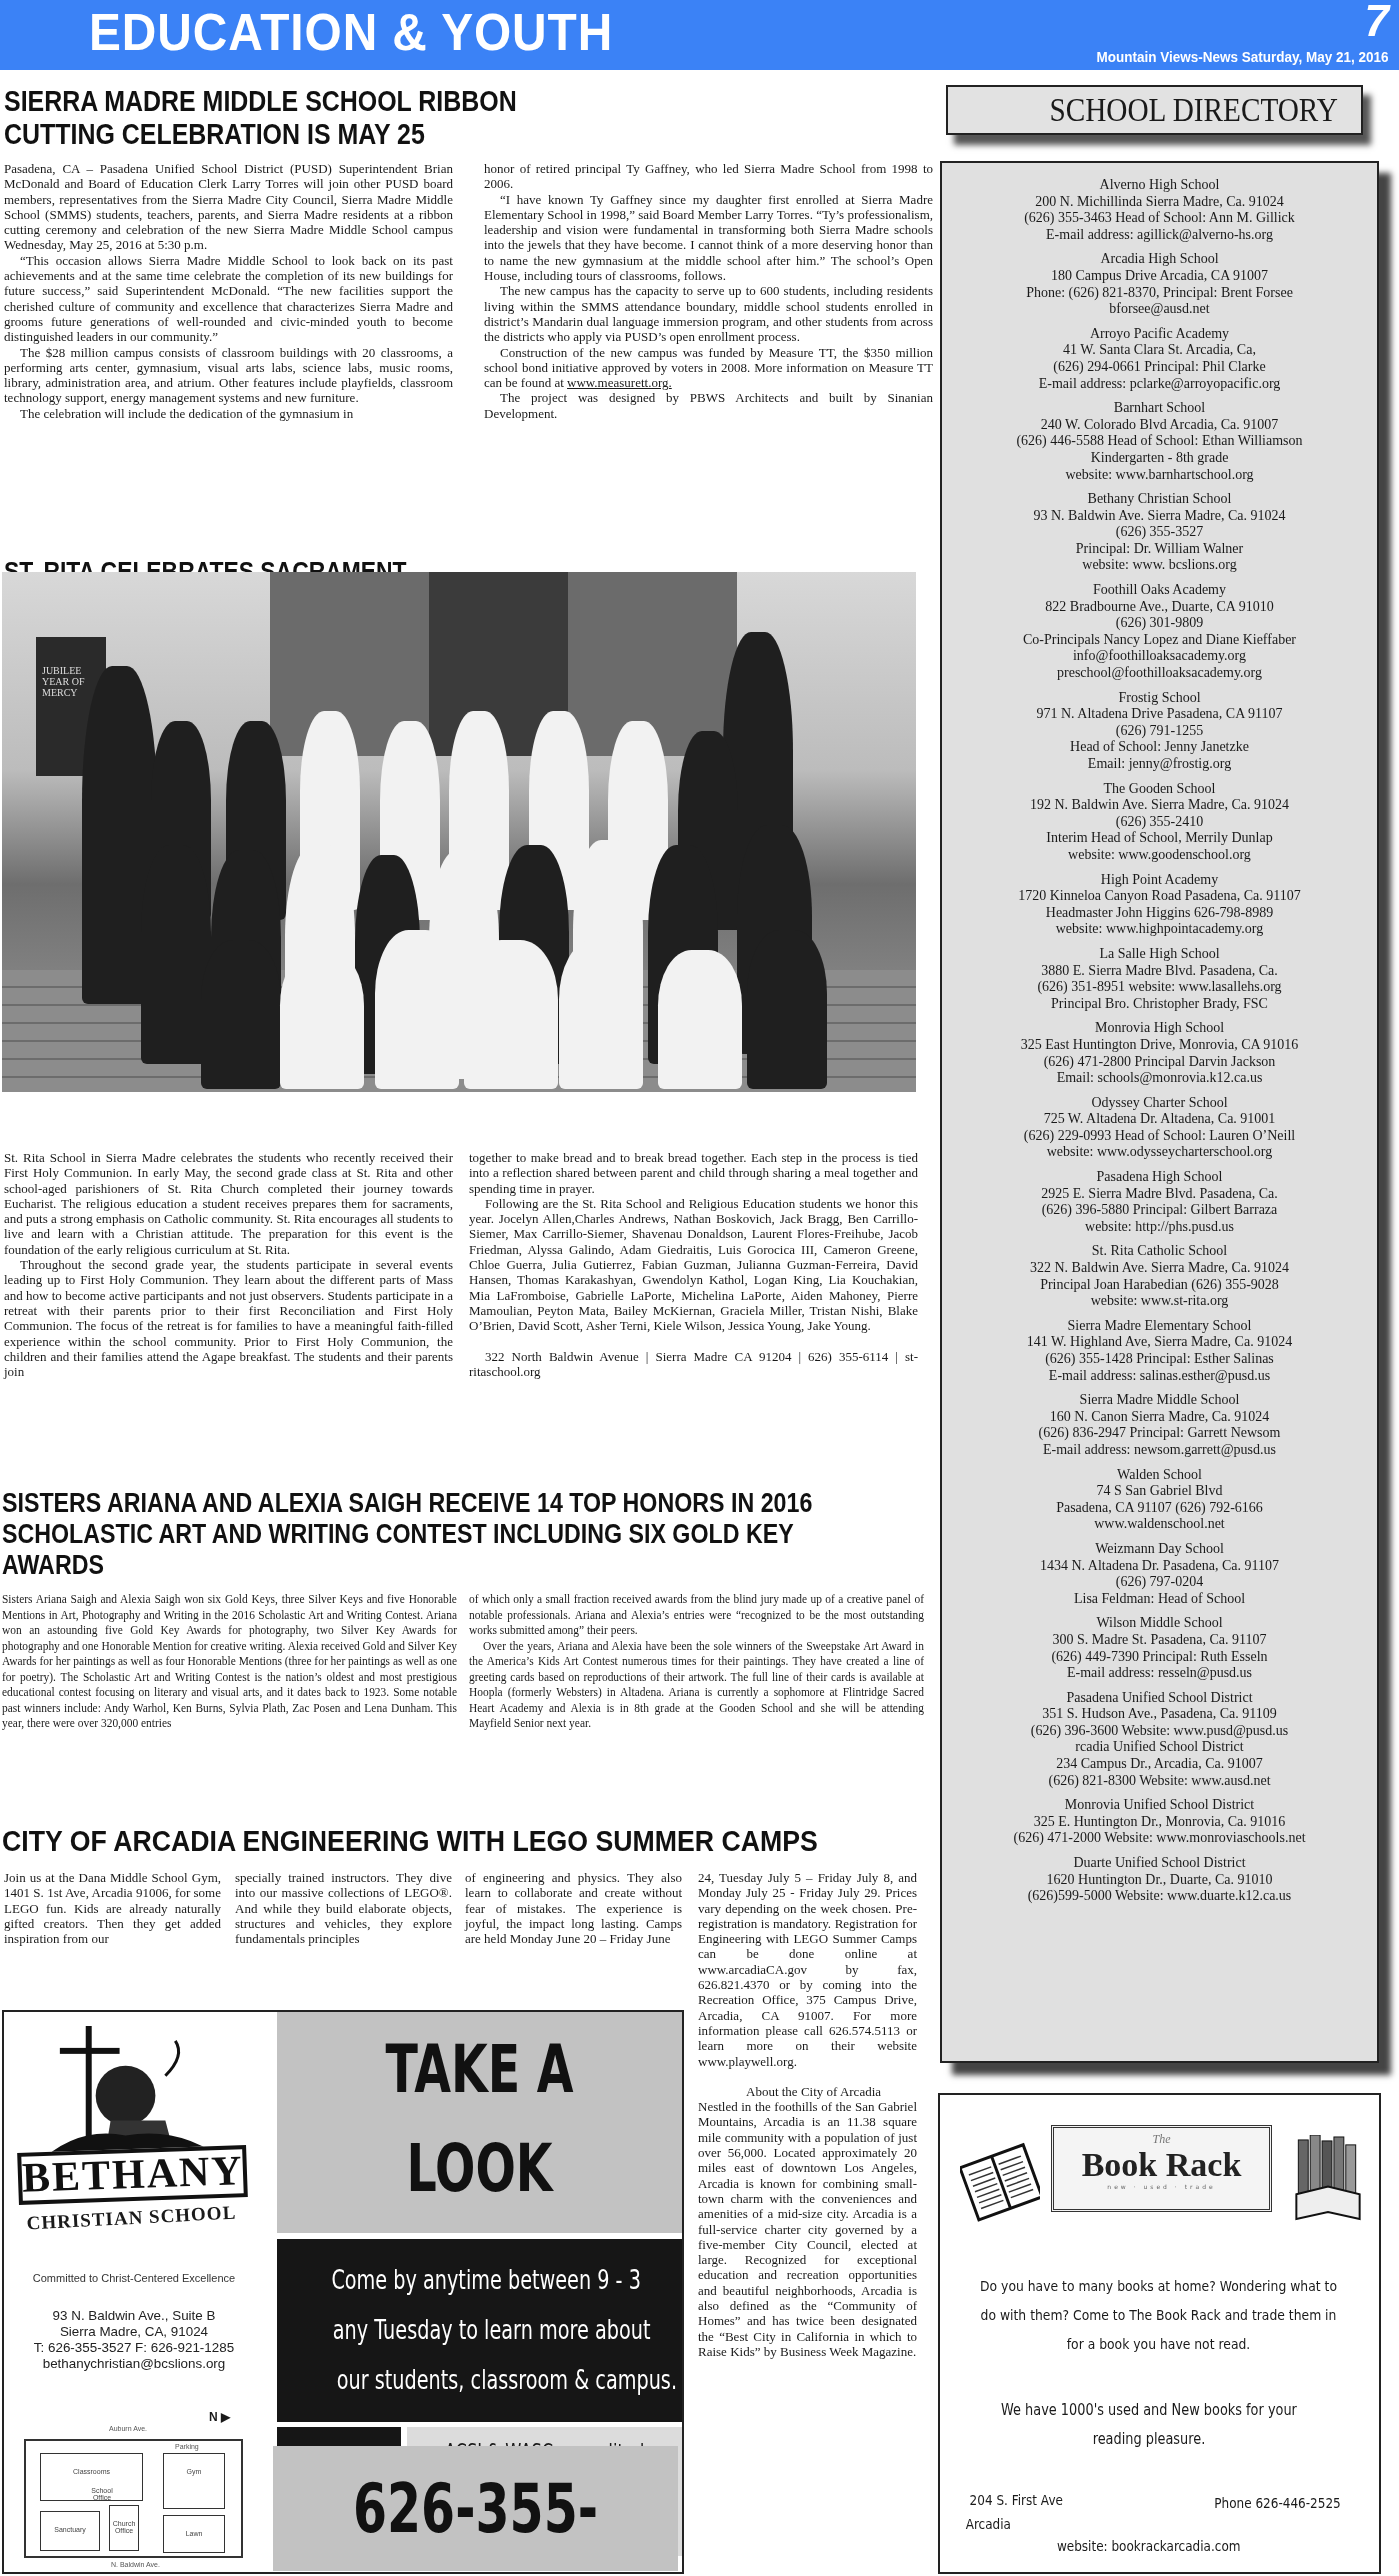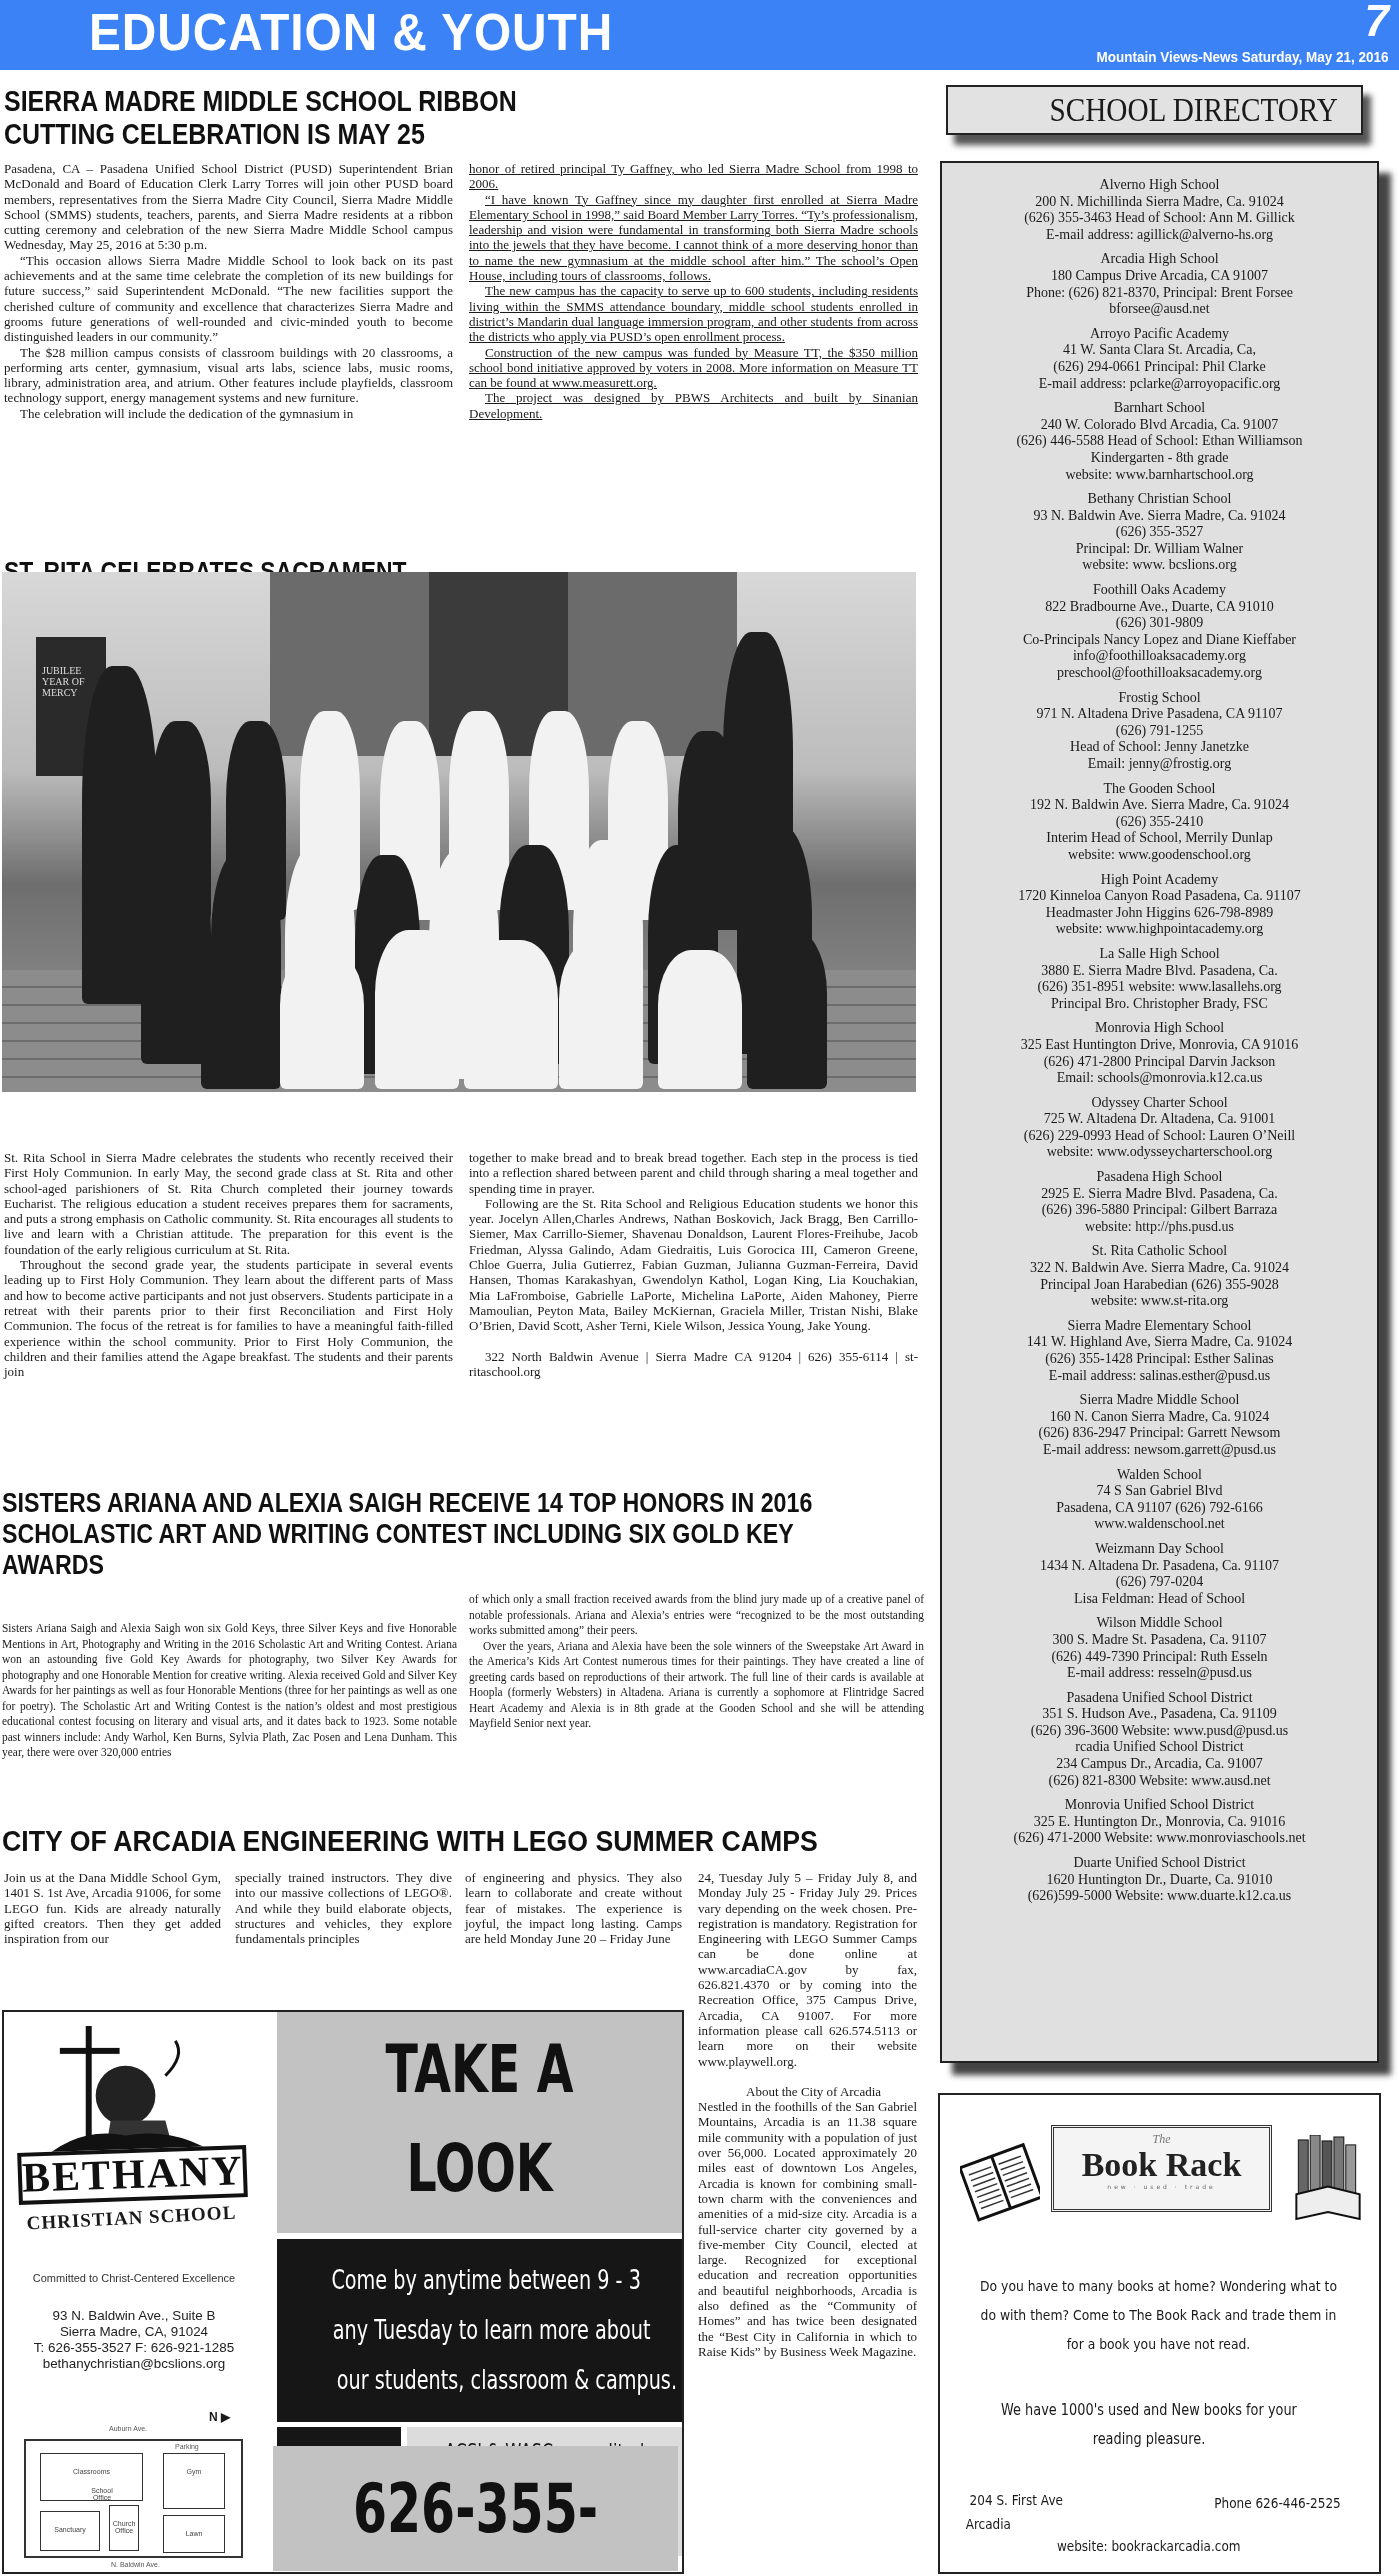--- a/index.html
+++ b/index.html
@@ -87,21 +87,21 @@
 <div class="headline h1">
   <div>SIERRA MADRE MIDDLE SCHOOL RIBBON</div>
   <div>CUTTING CELEBRATION IS MAY 25</div>
 </div>
 <div class="col" style="left:4px; top:161px; width:449px;">
   <p class="noindent">Pasadena, CA – Pasadena Unified School District (PUSD) Superintendent Brian McDonald and Board of Education Clerk Larry Torres will join other PUSD board members, representatives from the Sierra Madre City Council, Sierra Madre Middle School (SMMS) students, teachers, parents, and Sierra Madre residents at a ribbon cutting ceremony and celebration of the new Sierra Madre Middle School campus Wednesday, May 25, 2016 at 5:30 p.m.</p>
   <p>“This occasion allows Sierra Madre Middle School to look back on its past achievements and at the same time celebrate the completion of its new buildings for future success,” said Superintendent McDonald. “The new facilities support the cherished culture of community and excellence that characterizes Sierra Madre and grooms future generations of well-rounded and civic-minded youth to become distinguished leaders in our community.”</p>
   <p>The $28 million campus consists of classroom buildings with 20 classrooms, a performing arts center, gymnasium, visual arts labs, science labs, music rooms, library, administration area, and atrium. Other features include playfields, classroom technology support, energy management systems and new furniture.</p>
   <p>The celebration will include the dedication of the gymnasium in</p>
 </div>
-<div class="col" style="left:469px; top:161px; width:449px;text-decoration:underline;">
+<div class="col" style="left:484px; top:161px; width:449px;">
   <p class="noindent">honor of retired principal Ty Gaffney, who led Sierra Madre School from 1998 to 2006.</p>
   <p>“I have known Ty Gaffney since my daughter first enrolled at Sierra Madre Elementary School in 1998,” said Board Member Larry Torres. “Ty’s professionalism, leadership and vision were fundamental in transforming both Sierra Madre schools into the jewels that they have become. I cannot think of a more deserving honor than to name the new gymnasium at the middle school after him.” The school’s Open House, including tours of classrooms, follows.</p>
   <p>The new campus has the capacity to serve up to 600 students, including residents living within the SMMS attendance boundary, middle school students enrolled in district’s Mandarin dual language immersion program, and other students from across the districts who apply via PUSD’s open enrollment process.</p>
   <p><span>Construction of the new campus was funded by Measure TT, the $350 million school bond initiative approved by voters in 2008. More information on Measure TT can be found at </span><u>www.measurett.org.</u></p>
   <p>The project was designed by PBWS Architects and built by Sinanian Development.</p>
 </div>
 
 <div class="headline h-rita">ST. RITA CELEBRATES SACRAMENT</div>
 <div class="photo">
   <div class="doors"></div>
@@ -138,21 +138,21 @@
   <p class="noindent">St. Rita School in Sierra Madre celebrates the students who recently received their First Holy Communion. In early May, the second grade class at St. Rita and other school-aged parishioners of St. Rita Church completed their journey towards Eucharist. The religious education a student receives prepares them for sacraments, and puts a strong emphasis on Catholic community. St. Rita encourages all students to live and learn with a Christian attitude. The preparation for this event is the foundation of the early religious curriculum at St. Rita.</p>
   <p>Throughout the second grade year, the students participate in several events leading up to First Holy Communion. They learn about the different parts of Mass and how to become active participants and not just observers. Students participate in a retreat with their parents prior to their first Reconciliation and First Holy Communion. The focus of the retreat is for families to have a meaningful faith-filled experience within the school community. Prior to First Holy Communion, the children and their families attend the Agape breakfast. The students and their parents join</p>
 </div>
 <div class="col" style="left:469px; top:1150px; width:449px;">
   <p class="noindent">together to make bread and to break bread together. Each step in the process is tied into a reflection shared between parent and child through sharing a meal together and spending time in prayer.</p>
   <p>Following are the St. Rita School and Religious Education students we honor this year. Jocelyn Allen,Charles Andrews, Nathan Boskovich, Jack Bragg, Ben Carrillo-Siemer, Max Carrillo-Siemer, Shavenau Donaldson, Laurent Flores-Freihube, Jacob Friedman, Alyssa Galindo, Adam Giedraitis, Luis Gorocica III, Cameron Greene, Chloe Guerra, Julia Gutierrez, Fabian Guzman, Julianna Guzman-Ferreira, David Hansen, Thomas Karakashyan, Gwendolyn Kathol, Logan King, Lia Kouchakian, Mia LaFromboise, Gabrielle LaPorte, Michelina LaPorte, Aiden Mahoney, Pierre Mamoulian, Peyton Mata, Bailey McKiernan, Graciela Miller, Tristan Nishi, Blake O’Brien, David Scott, Asher Terni, Kiele Wilson, Jessica Young, Jake Young.</p>
   <p style="margin-top:15px;">322 North Baldwin Avenue | Sierra Madre CA 91204 | 626) 355-6114 | st-ritaschool.org</p>
 </div>
 
 <div class="headline h-saigh">SISTERS ARIANA AND ALEXIA SAIGH RECEIVE 14 TOP HONORS IN 2016 SCHOLASTIC ART AND WRITING CONTEST INCLUDING SIX GOLD KEY AWARDS</div>
-<div class="col" style="left:2px; top:1591px; width:517px;margin-top:29px;">
+<div class="col" style="left:2px; top:1591px; width:517px;">
   <div class="condensed" style="text-align:justify;">Sisters Ariana Saigh and Alexia Saigh won six Gold Keys, three Silver Keys and five Honorable Mentions in Art, Photography and Writing in the 2016 Scholastic Art and Writing Contest.  Ariana won an astounding five Gold Key Awards for photography, two Silver Key Awards for photography and one Honorable Mention for creative writing.  Alexia received Gold and Silver Key Awards for her paintings as well as four Honorable Mentions (three for her paintings as well as one for poetry). The Scholastic Art and Writing Contest is the nation’s oldest and most prestigious educational contest focusing on literary and visual arts, and it dates back to 1923.  Some notable past winners include:  Andy Warhol, Ken Burns, Sylvia Plath, Zac Posen and Lena Dunham. This year, there were over 320,000 entries</div>
 </div>
 <div class="col" style="left:469px; top:1591px; width:517px;">
   <div class="condensed" style="text-align:justify;">
     <p class="noindent">of which only a small fraction received awards from the blind jury made up of a creative panel of notable professionals.  Ariana and Alexia’s entries were “recognized to be the most outstanding works submitted among” their peers.</p>
     <p>Over the years, Ariana and Alexia have been the sole winners of the Sweepstake Art Award in the America’s Kids Art Contest numerous times for their paintings.  They have created a line of greeting cards based on reproductions of their artwork.  The full line of their cards is available at Hoopla (formerly Websters) in Altadena.  Ariana is currently a sophomore at Flintridge Sacred Heart Academy and Alexia is in 8th grade at the Gooden School and she will be attending Mayfield Senior next year.</p>
   </div>
 </div>
 
 <div class="headline h-lego">CITY OF ARCADIA ENGINEERING WITH LEGO SUMMER CAMPS</div>

